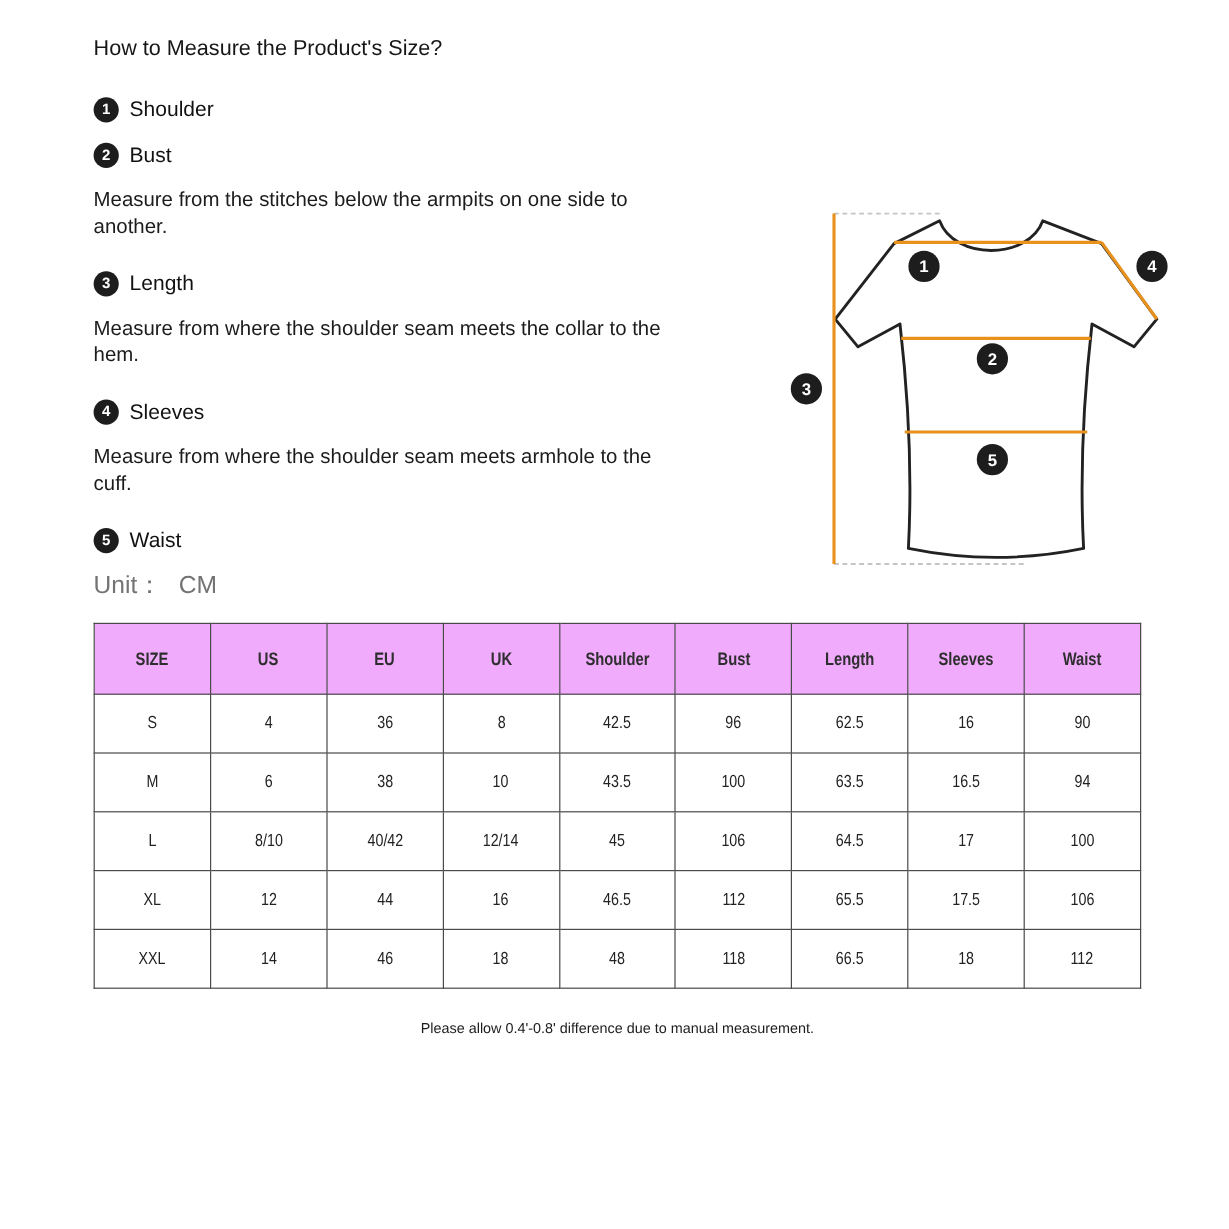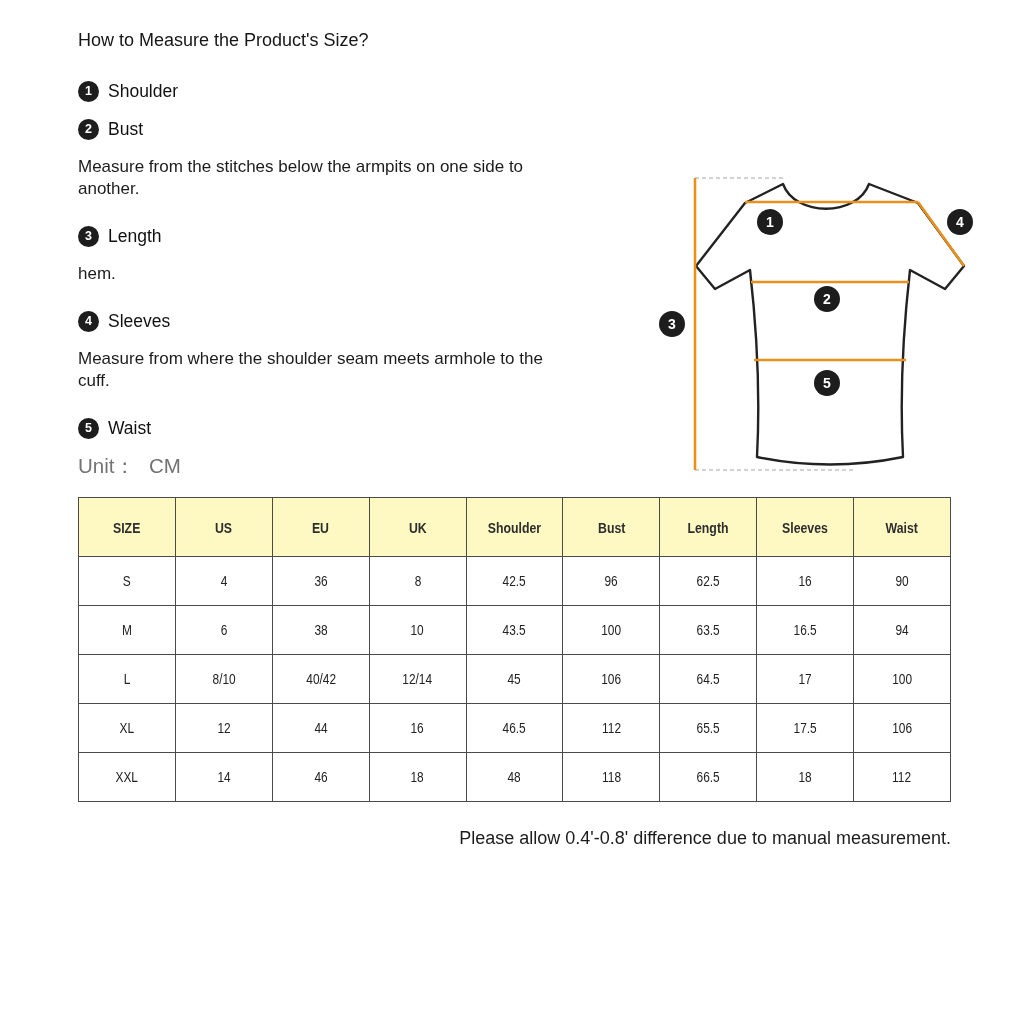--- a/index.html
+++ b/index.html
@@ -17,24 +17,24 @@
   }
   .sec-para{font-size:17px;line-height:22px;margin:0 0 25px 0;color:#1c1c1c;}
   .unit{font-size:20.5px;line-height:24px;margin:-10px 0 0 0;color:#737373;}
   .unit-value{margin-left:14px;}
   table.size-table{
     border-collapse:collapse;width:873px;margin-top:19px;table-layout:fixed;
   }
   .size-table th,.size-table td{
     border:1px solid #4a4a4a;text-align:center;vertical-align:middle;padding:0;
   }
-  .size-table th{background:#fef9c3;height:58px;font-size:15px;font-weight:bold;color:#2e2e2e;}
+  .size-table th{background:#f0abfc;height:58px;font-size:15px;font-weight:bold;color:#2e2e2e;}
   .size-table td{height:48px;font-size:14.5px;color:#222;background:#ffffff;}
   .cnd{display:inline-block;transform:scaleX(0.82);white-space:nowrap;}
-  .footer-note{width:873px;text-align:right;margin-top:26px;font-size:18px;color:#1c1c1c;}
+  .footer-note{width:873px;text-align:center;margin-top:26px;font-size:12px;color:#1c1c1c;}
   .diagram-wrap{position:absolute;left:650px;top:160px;width:360px;height:330px;}
   .tee{fill:#ffffff;stroke:#222222;stroke-width:2.4;stroke-linejoin:round;}
   .orange{fill:none;stroke:#e8911c;stroke-width:2.6;}
   .dash{fill:none;stroke:#c4c4c4;stroke-width:1.6;stroke-dasharray:4 3;}
   .marker-circle{fill:#1d1d1d;}
   .marker-num{fill:#ffffff;font-family:"Liberation Sans",sans-serif;font-size:14px;font-weight:bold;text-anchor:middle;}
 </style>
 </head>
 <body>
 
@@ -61,20 +61,21 @@
         <div>another.</div>
       </div>
     </div>
 
     <div>
       <div class="sec-heading">
         <span class="badge">3</span>
         <span>Length</span>
       </div>
       <div class="sec-para">
+        <div>Measure from where the shoulder seam meets the collar to the</div>
         <div>hem.</div>
       </div>
     </div>
 
     <div>
       <div class="sec-heading">
         <span class="badge">4</span>
         <span>Sleeves</span>
       </div>
       <div class="sec-para">

